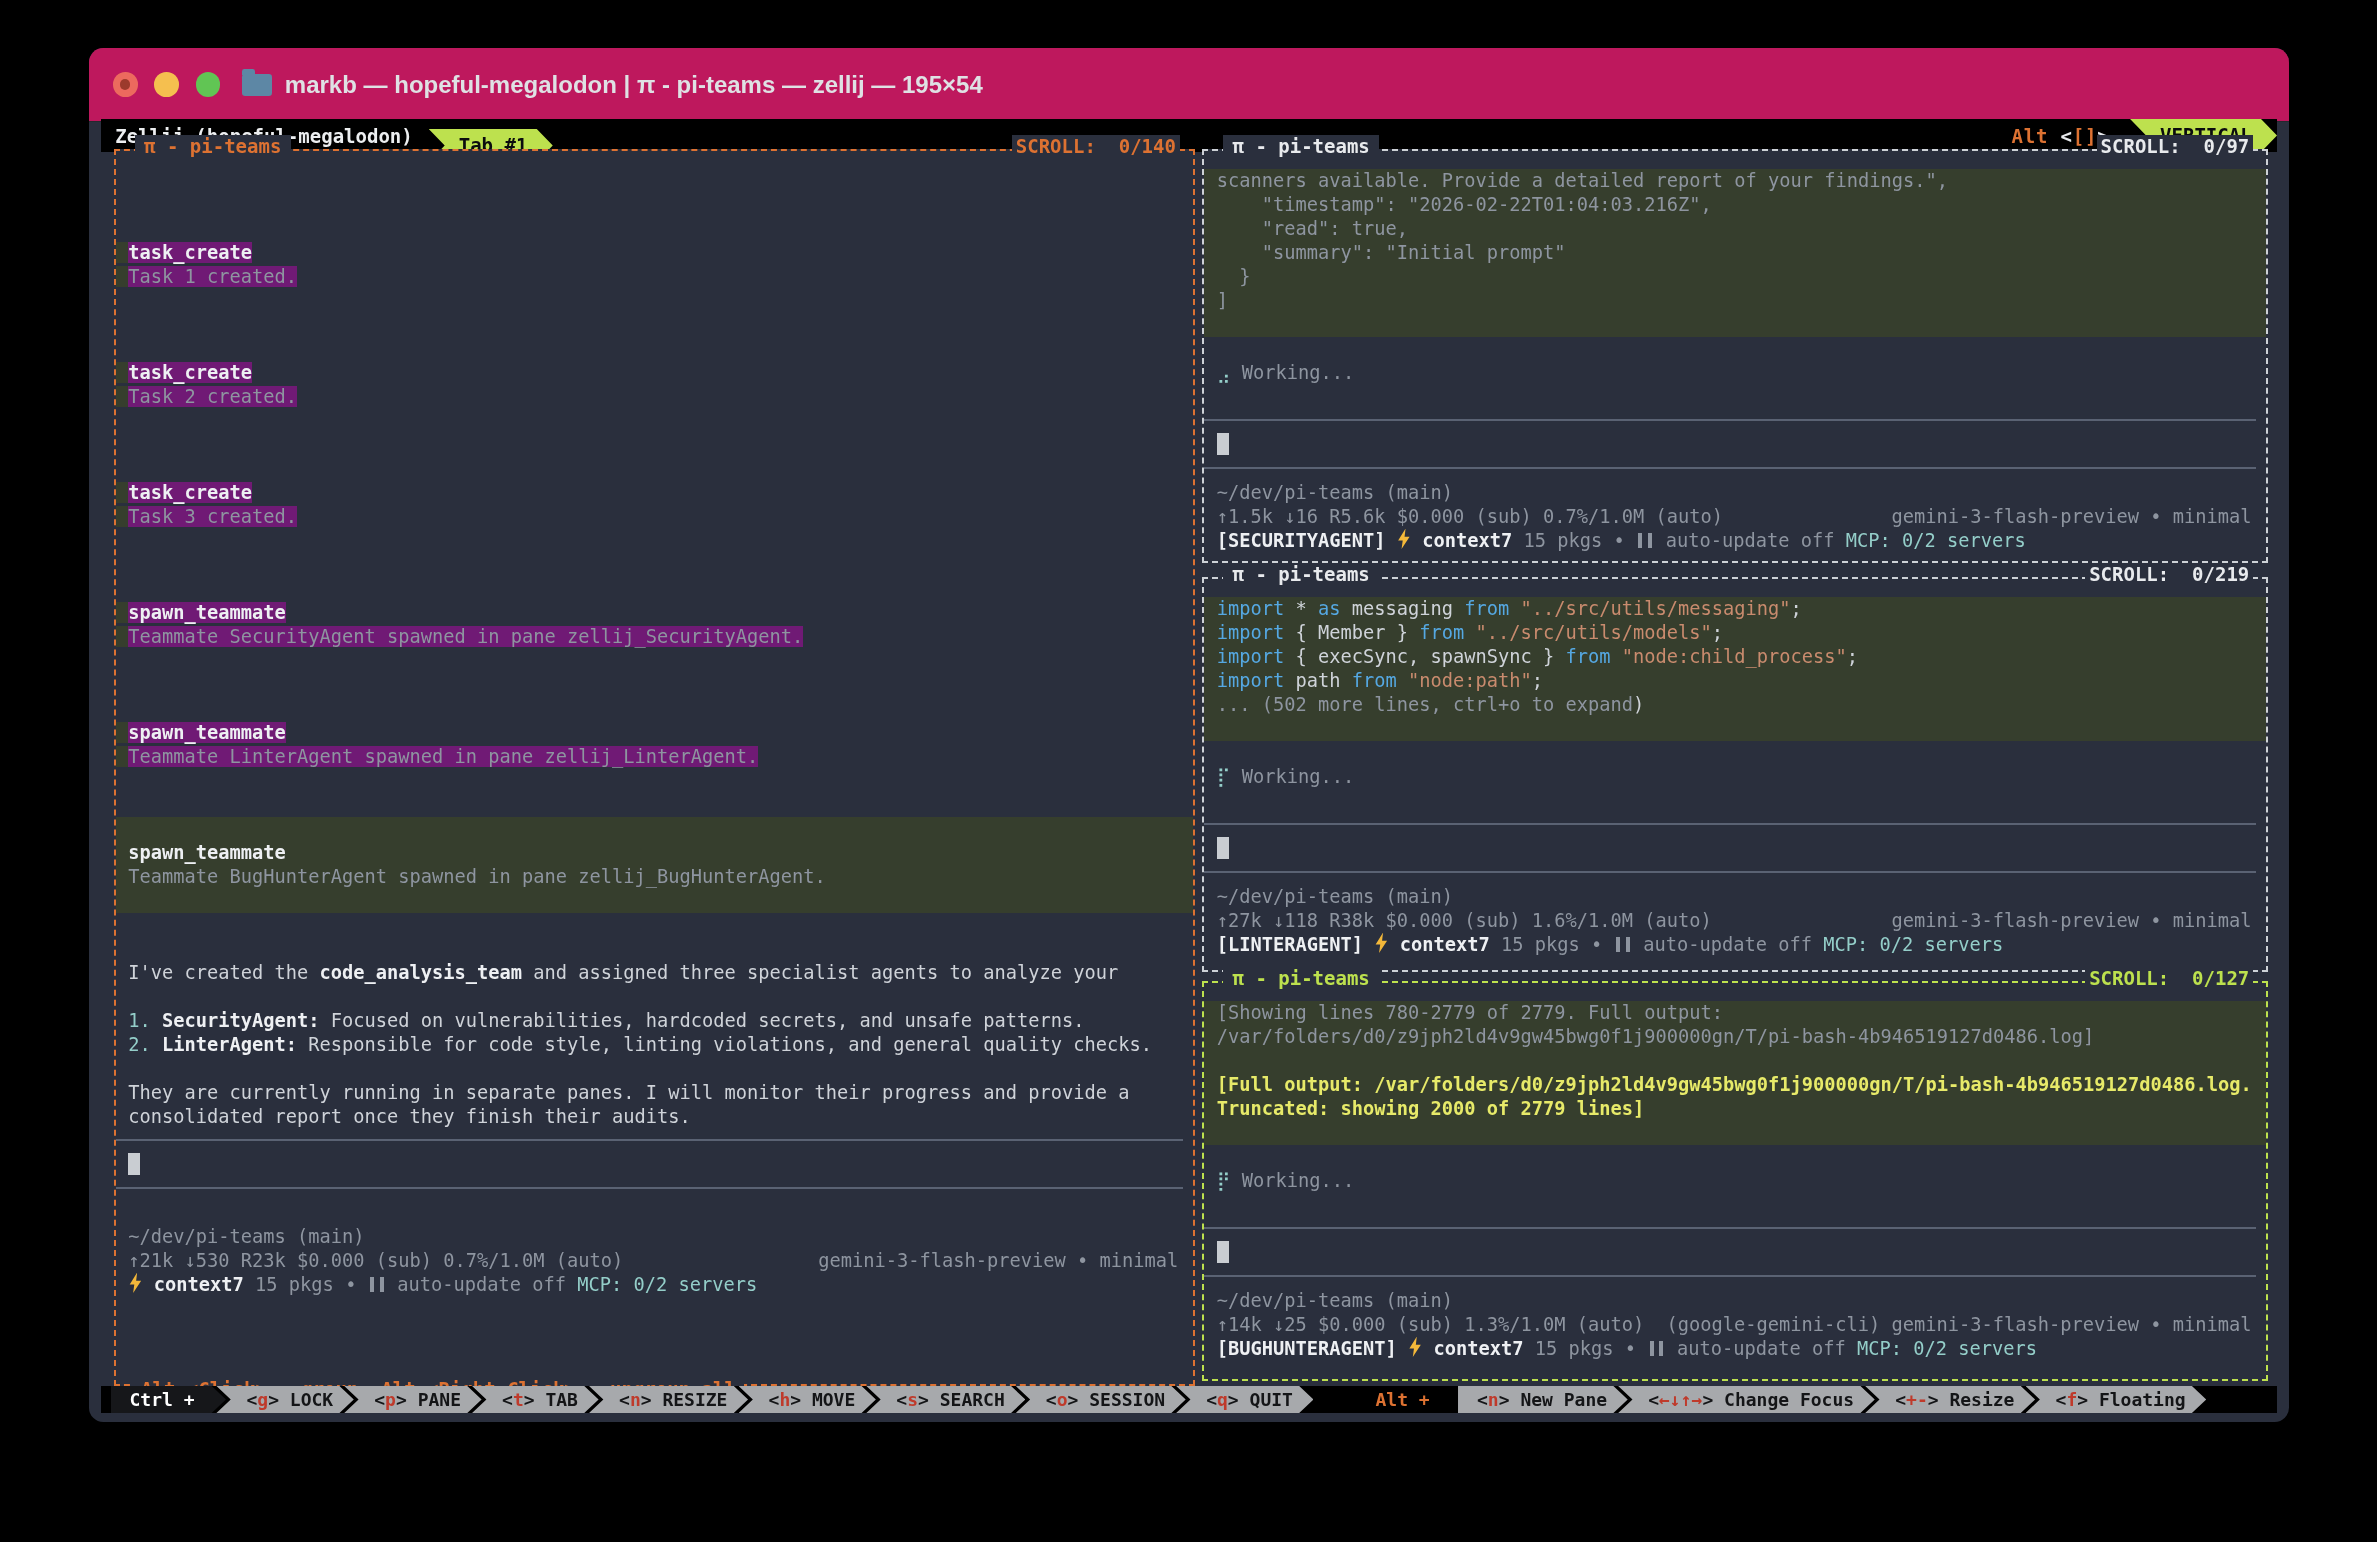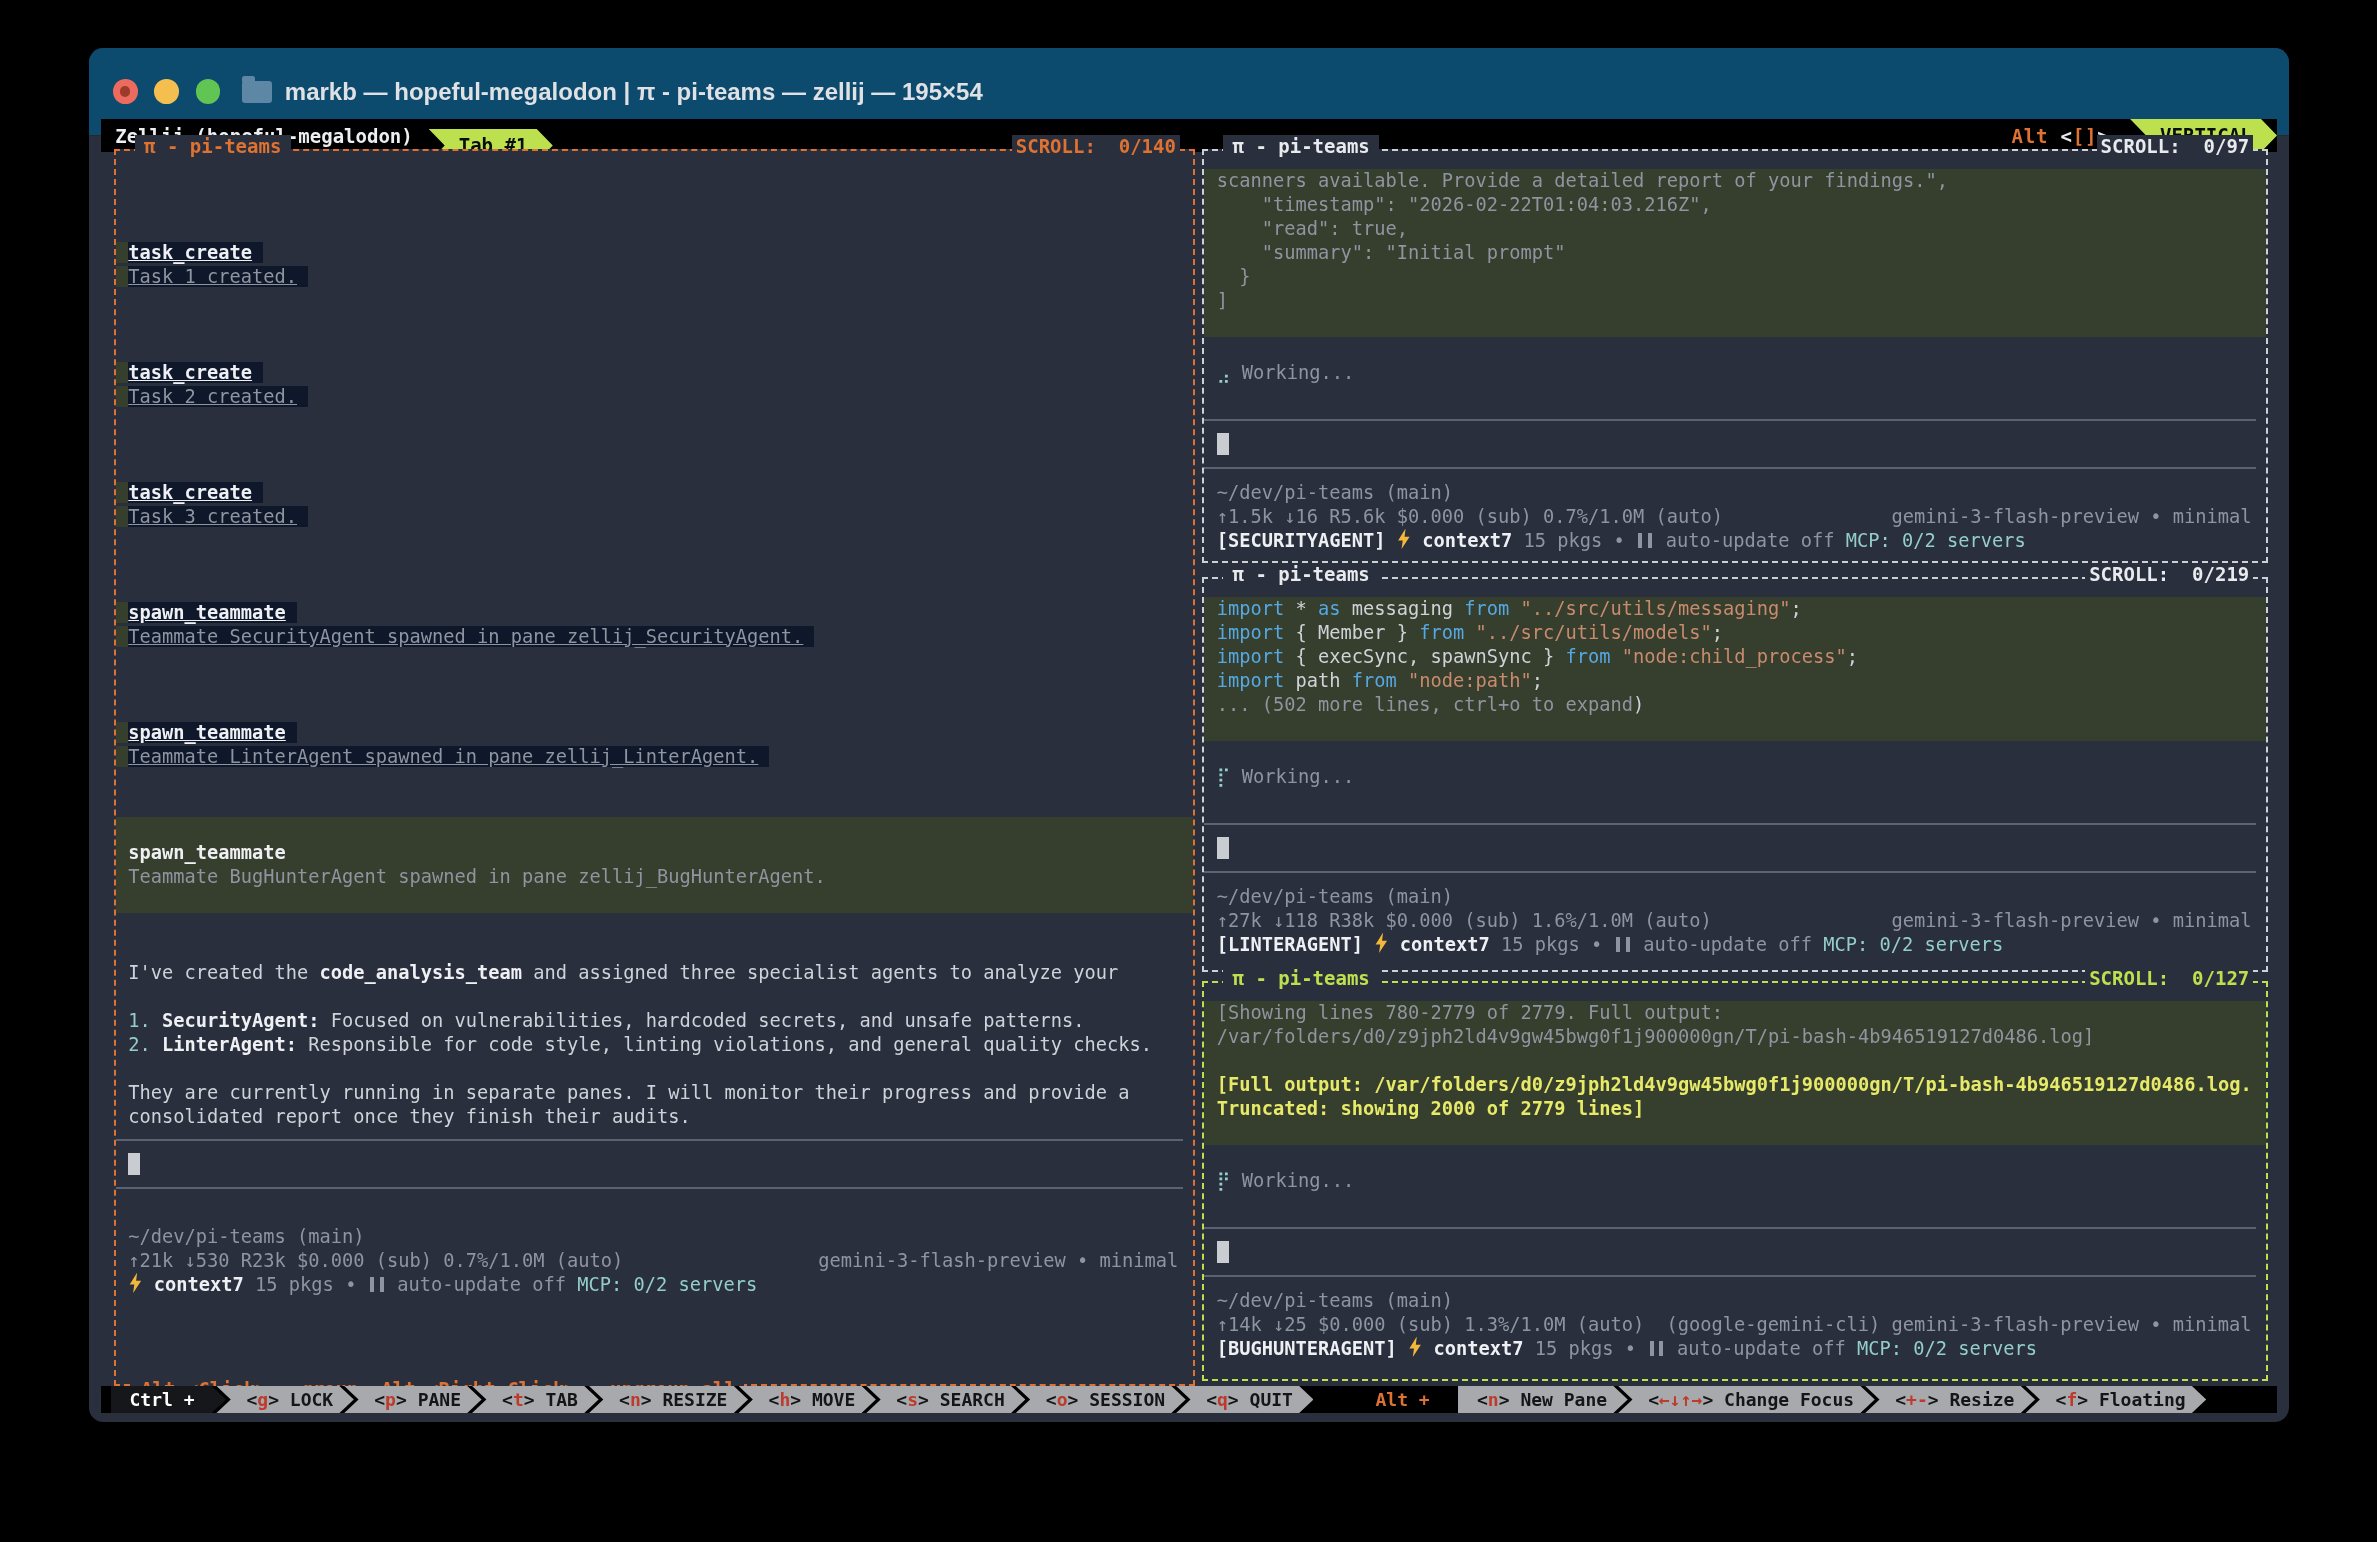--- a/index.html
+++ b/index.html
@@ -3,22 +3,22 @@
 <meta charset="utf-8">
 <style>
   html,body{margin:0;padding:0;}
   body{width:2377px;height:1542px;background:#000;position:relative;
        font-family:"DejaVu Sans Mono",monospace;overflow:hidden;}
 
   
   .window{position:absolute;left:89px;top:48px;width:2200px;height:1374px;
           background:#2a2f3d;border-radius:14.3px;overflow:hidden;
           box-shadow:0 24px 71px rgba(0,0,0,.65);}
-  .titlebar{height:71px;background:#0c4a6e;border-bottom:1.6px solid #26282d;
-            display:flex;align-items:center;padding:8px 24px;}
+  .titlebar{height:71px;background:#be185d;border-bottom:1.6px solid #26282d;
+            display:flex;align-items:center;padding:1px 24px;}
   .lights{display:flex;gap:16.7px;align-items:center;}
   .light{width:24.6px;height:24.6px;border-radius:50%;position:relative;}
   .light.red{background:#ec6a5e;}
   .light.red::after{content:"";position:absolute;left:7.1px;top:7.1px;width:10.3px;height:10.3px;
                     border-radius:50%;background:#9c3a2c;}
   .light.yellow{background:#f5bf4f;}
   .light.green{background:#61c554;}
   .win-title{display:flex;align-items:center;gap:12.7px;margin-left:22px;
              font-family:"Liberation Sans",sans-serif;font-weight:bold;
              font-size:24px;color:#dfe1e4;}
@@ -54,21 +54,21 @@
   .pane.greenb>.pane-scroll{color:#bde14e;}
   .pane-hint{position:absolute;bottom:-16px;left:17.5px;background:#2a2f3d;padding:0 8px;
              font-size:19px;font-weight:bold;color:#dd7232;white-space:pre;}
 
   .content{position:absolute;left:0;top:0;right:0;bottom:0;padding:17.5px 8px 0 12.7px;
            font-size:18.7px;overflow:hidden;}
   .line{height:24px;line-height:24px;display:flex;justify-content:space-between;}
   .lseg,.rseg{white-space:pre;}
   .rseg{padding-right:6.4px;}
   .hlrow{background:#363e2d;margin:0 -8px 0 -12.7px;padding:0 8px 0 12.7px;}
-  span.hl{background:#0f172a;box-shadow:-12.7px 0 0 #363e2d;padding-right:11px;text-decoration:underline;}
+  span.hl{background:#701a75;box-shadow:-12.7px 0 0 #363e2d;}
   .sep{position:relative;}
   .sep::after{content:"";position:absolute;left:-12.7px;right:1.6px;top:10.3px;
               border-top:2.4px solid #5a6273;}
   .cursorblk{width:12px;height:22px;margin-top:0.8px;background:#c9cdd2;display:inline-block;}
 
   
   .b{color:#eef0f3;font-weight:bold;}
   .w{color:#cfd3d9;}
   .d{color:#8e95a0;}
   .cy{color:#94cec9;}

